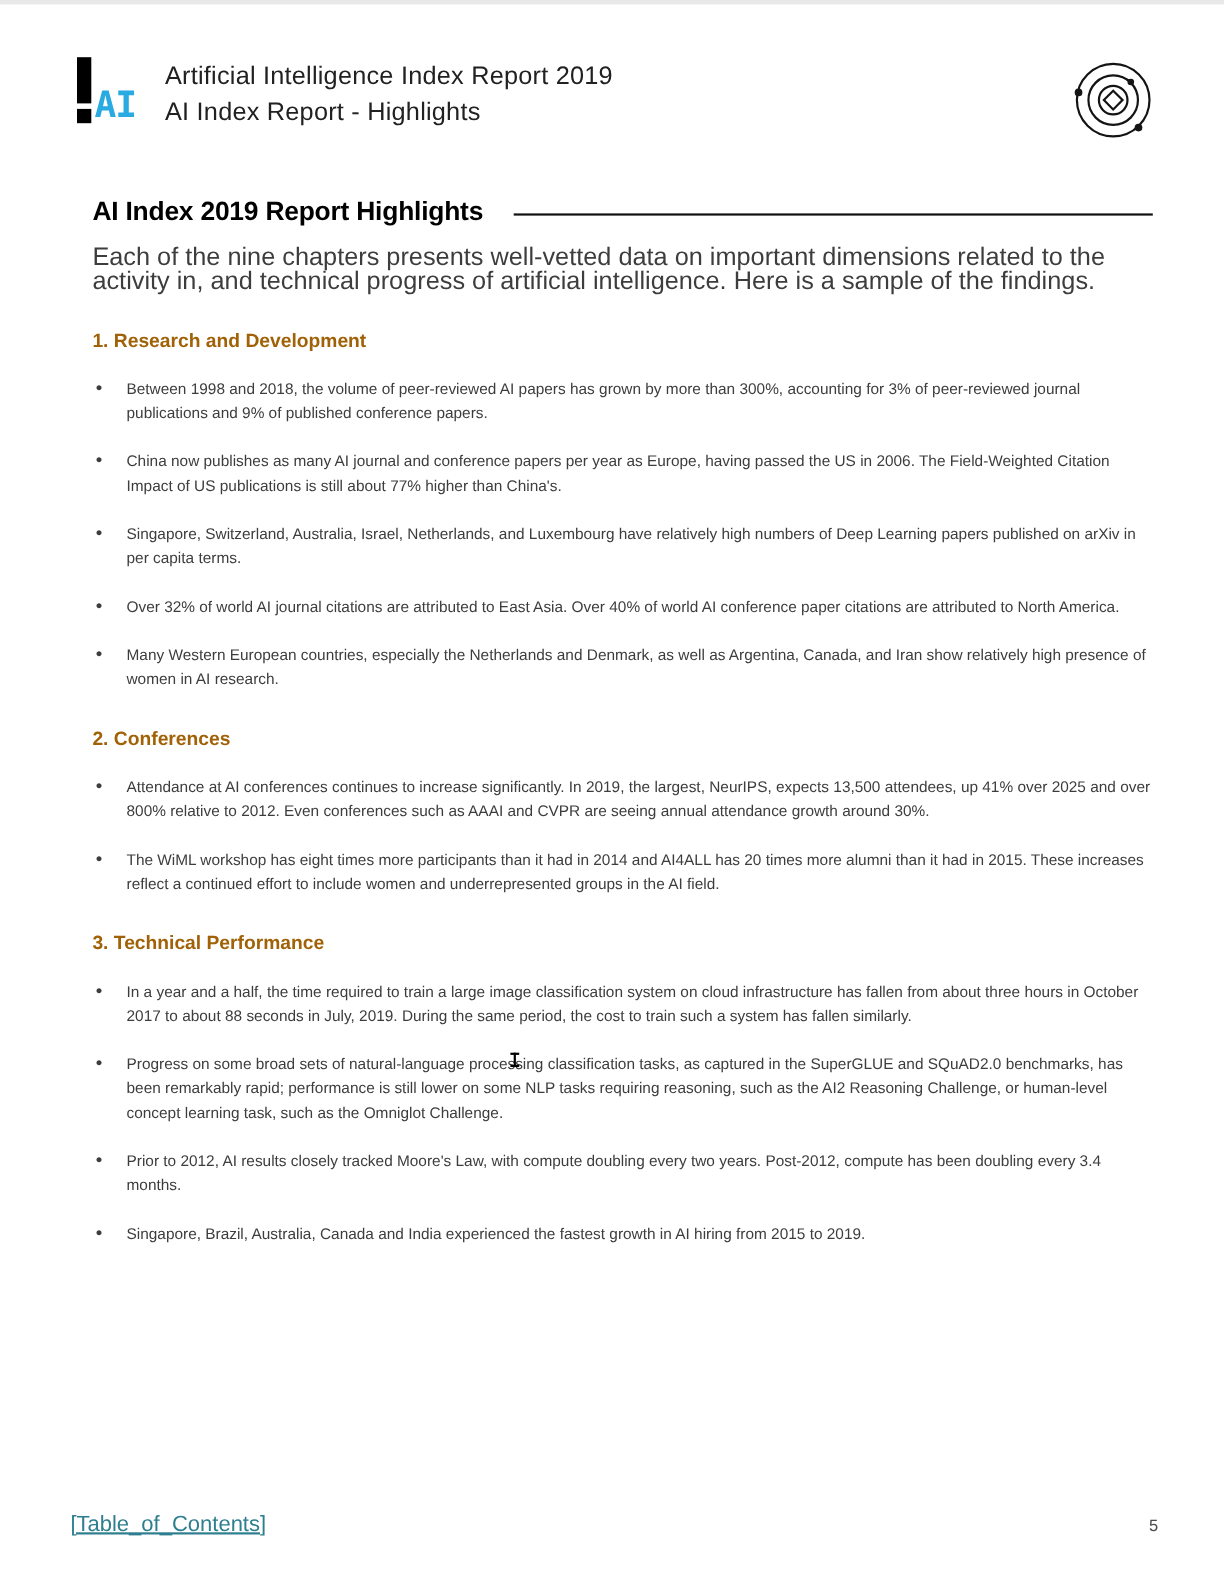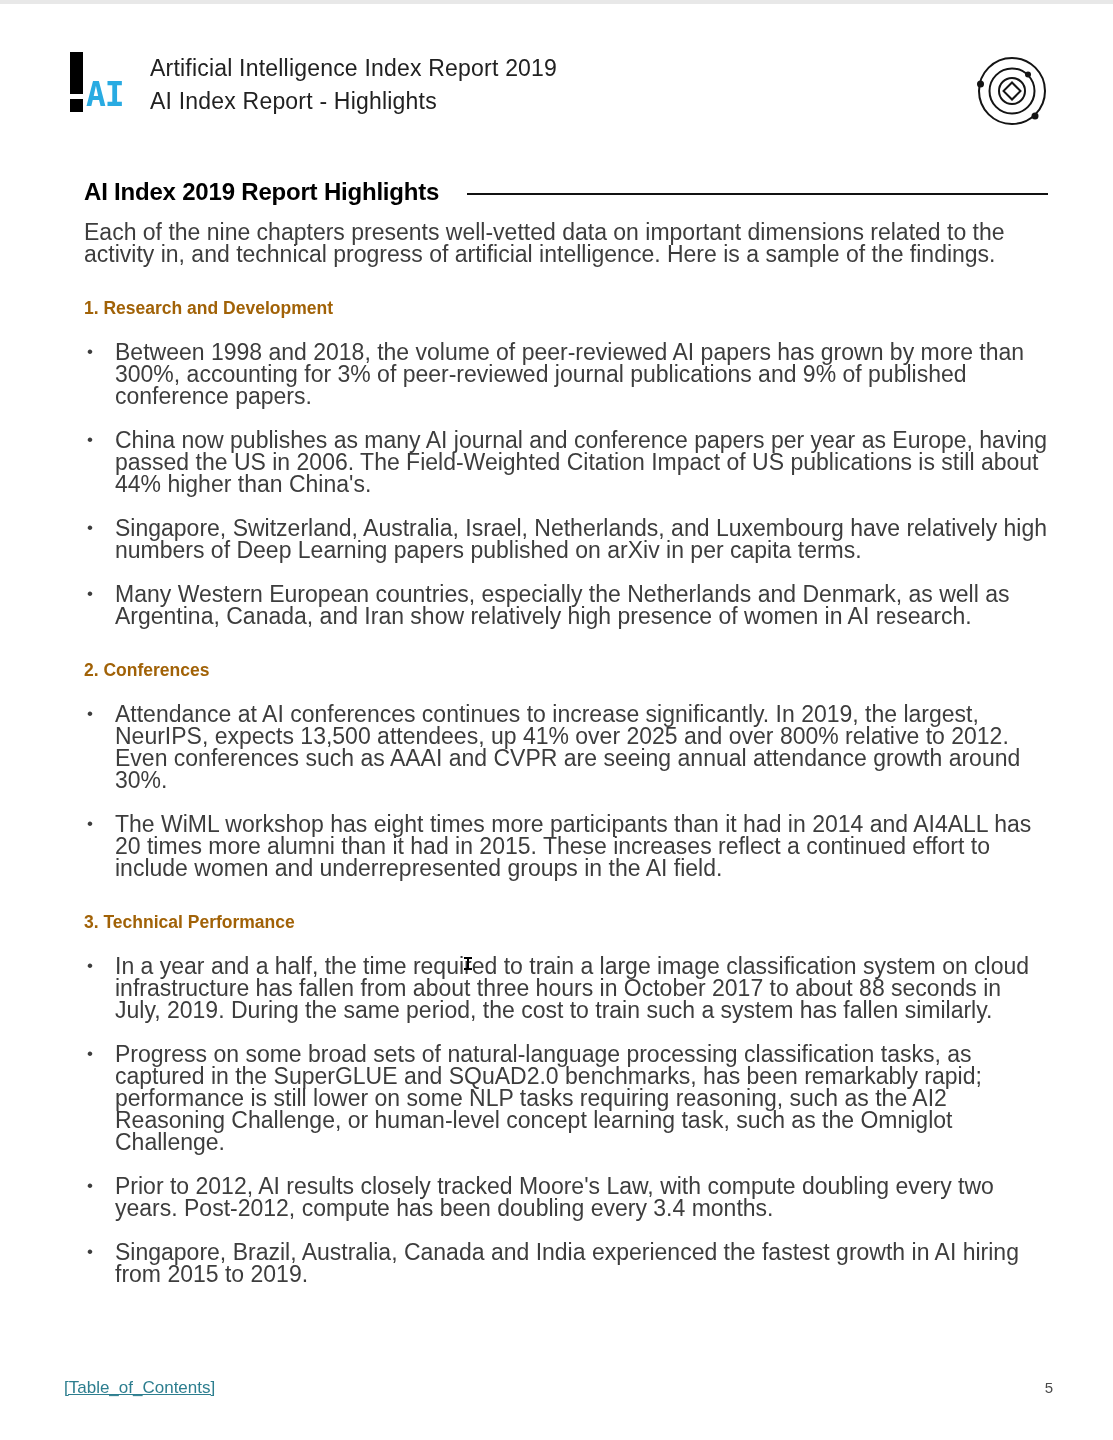--- a/index.html
+++ b/index.html
@@ -30,39 +30,39 @@
   h1 { font-size:24px; color:#000; font-weight:bold; letter-spacing:-0.2px; white-space:nowrap; }
   .heading-rule { flex:1 1 auto; height:2px; background:#111; margin-top:3px; }
 
   .intro { margin-top:15px; font-size:23px; line-height:22px; color:#3d3d3d; max-width:965px; }
 
   h2.section-title { margin-top:33px; font-size:17.5px; color:#a16207; font-weight:bold; }
 
   ul.bullets { list-style:none; }
   ul.bullets li {
     position:relative; margin-top:22px; padding-left:31px;
-    font-size:23px; line-height:22px; color:#3d3d3d; max-width:965px;
+    font-size:14px; line-height:22px; color:#3d3d3d; max-width:965px;
   }
   ul.bullets li::before {
     content:"\2022"; position:absolute; left:3px; top:0;
     font-size:17px; color:#3d3d3d;
   }
 
   
   .text-cursor { position:absolute; left:464px; top:953px; width:8px; height:13px; }
   .text-cursor .stem { position:absolute; left:3px; top:0; width:2px; height:13px; background:#000; }
   .text-cursor .cap-top, .text-cursor .cap-bottom { position:absolute; left:0; width:8px; height:2px; background:#000; }
   .text-cursor .cap-top { top:0; } .text-cursor .cap-bottom { bottom:0; }
 
   
   footer {
     position:absolute; left:64px; right:60px; bottom:46px;
     display:flex; justify-content:space-between; align-items:baseline;
   }
-  .toc-link { font-size:17px; color:#2d7e8f; text-decoration:underline; cursor:pointer; }
+  .toc-link { font-size:20px; color:#2d7e8f; text-decoration:underline; cursor:pointer; }
   .page-number { font-size:15px; color:#4a4a4a; }
 </style>
 </head>
 <body>
 
 <div class="page">
 
   <header class="header">
     <div class="logo">
       <div class="logo-bar"></div>
@@ -90,22 +90,23 @@
     <div class="heading-row">
       <h1>AI Index 2019 Report Highlights</h1>
       <div class="heading-rule"></div>
     </div>
 
     <p class="intro">Each of the nine chapters presents well-vetted data on important dimensions related to the activity in, and technical progress of artificial intelligence. Here is a sample of the findings.</p>
 
     <h2 class="section-title">1. Research and Development</h2>
     <ul class="bullets">
       <li>Between 1998 and 2018, the volume of peer-reviewed AI papers has grown by more than 300%, accounting for 3% of peer-reviewed journal publications and 9% of published conference papers.</li>
-      <li>China now publishes as many AI journal and conference papers per year as Europe, having passed the US in 2006. The Field-Weighted Citation Impact of US publications is still about 44% higher than China's.</li>
+      <li>China now publishes as many AI journal and conference papers per year as Europe, having passed the US in 2006. The Field-Weighted Citation Impact of US publications is still about 77% higher than China's.</li>
       <li>Singapore, Switzerland, Australia, Israel, Netherlands, and Luxembourg have relatively high numbers of Deep Learning papers published on arXiv in per capita terms.</li>
+      <li>Over 32% of world AI journal citations are attributed to East Asia. Over 40% of world AI conference paper citations are attributed to North America.</li>
       <li>Many Western European countries, especially the Netherlands and Denmark, as well as Argentina, Canada, and Iran show relatively high presence of women in AI research.</li>
     </ul>
 
     <h2 class="section-title">2. Conferences</h2>
     <ul class="bullets">
       <li>Attendance at AI conferences continues to increase significantly. In 2019, the largest, NeurIPS, expects 13,500 attendees, up 41% over 2025 and over 800% relative to 2012.  Even conferences such as AAAI and CVPR are seeing annual attendance growth around 30%.</li>
       <li>The WiML workshop has eight times more participants than it had in 2014 and AI4ALL has 20 times more alumni than it had in 2015. These increases reflect a continued effort to include women and underrepresented groups in the AI field.</li>
     </ul>
 
     <h2 class="section-title">3. Technical Performance</h2>

